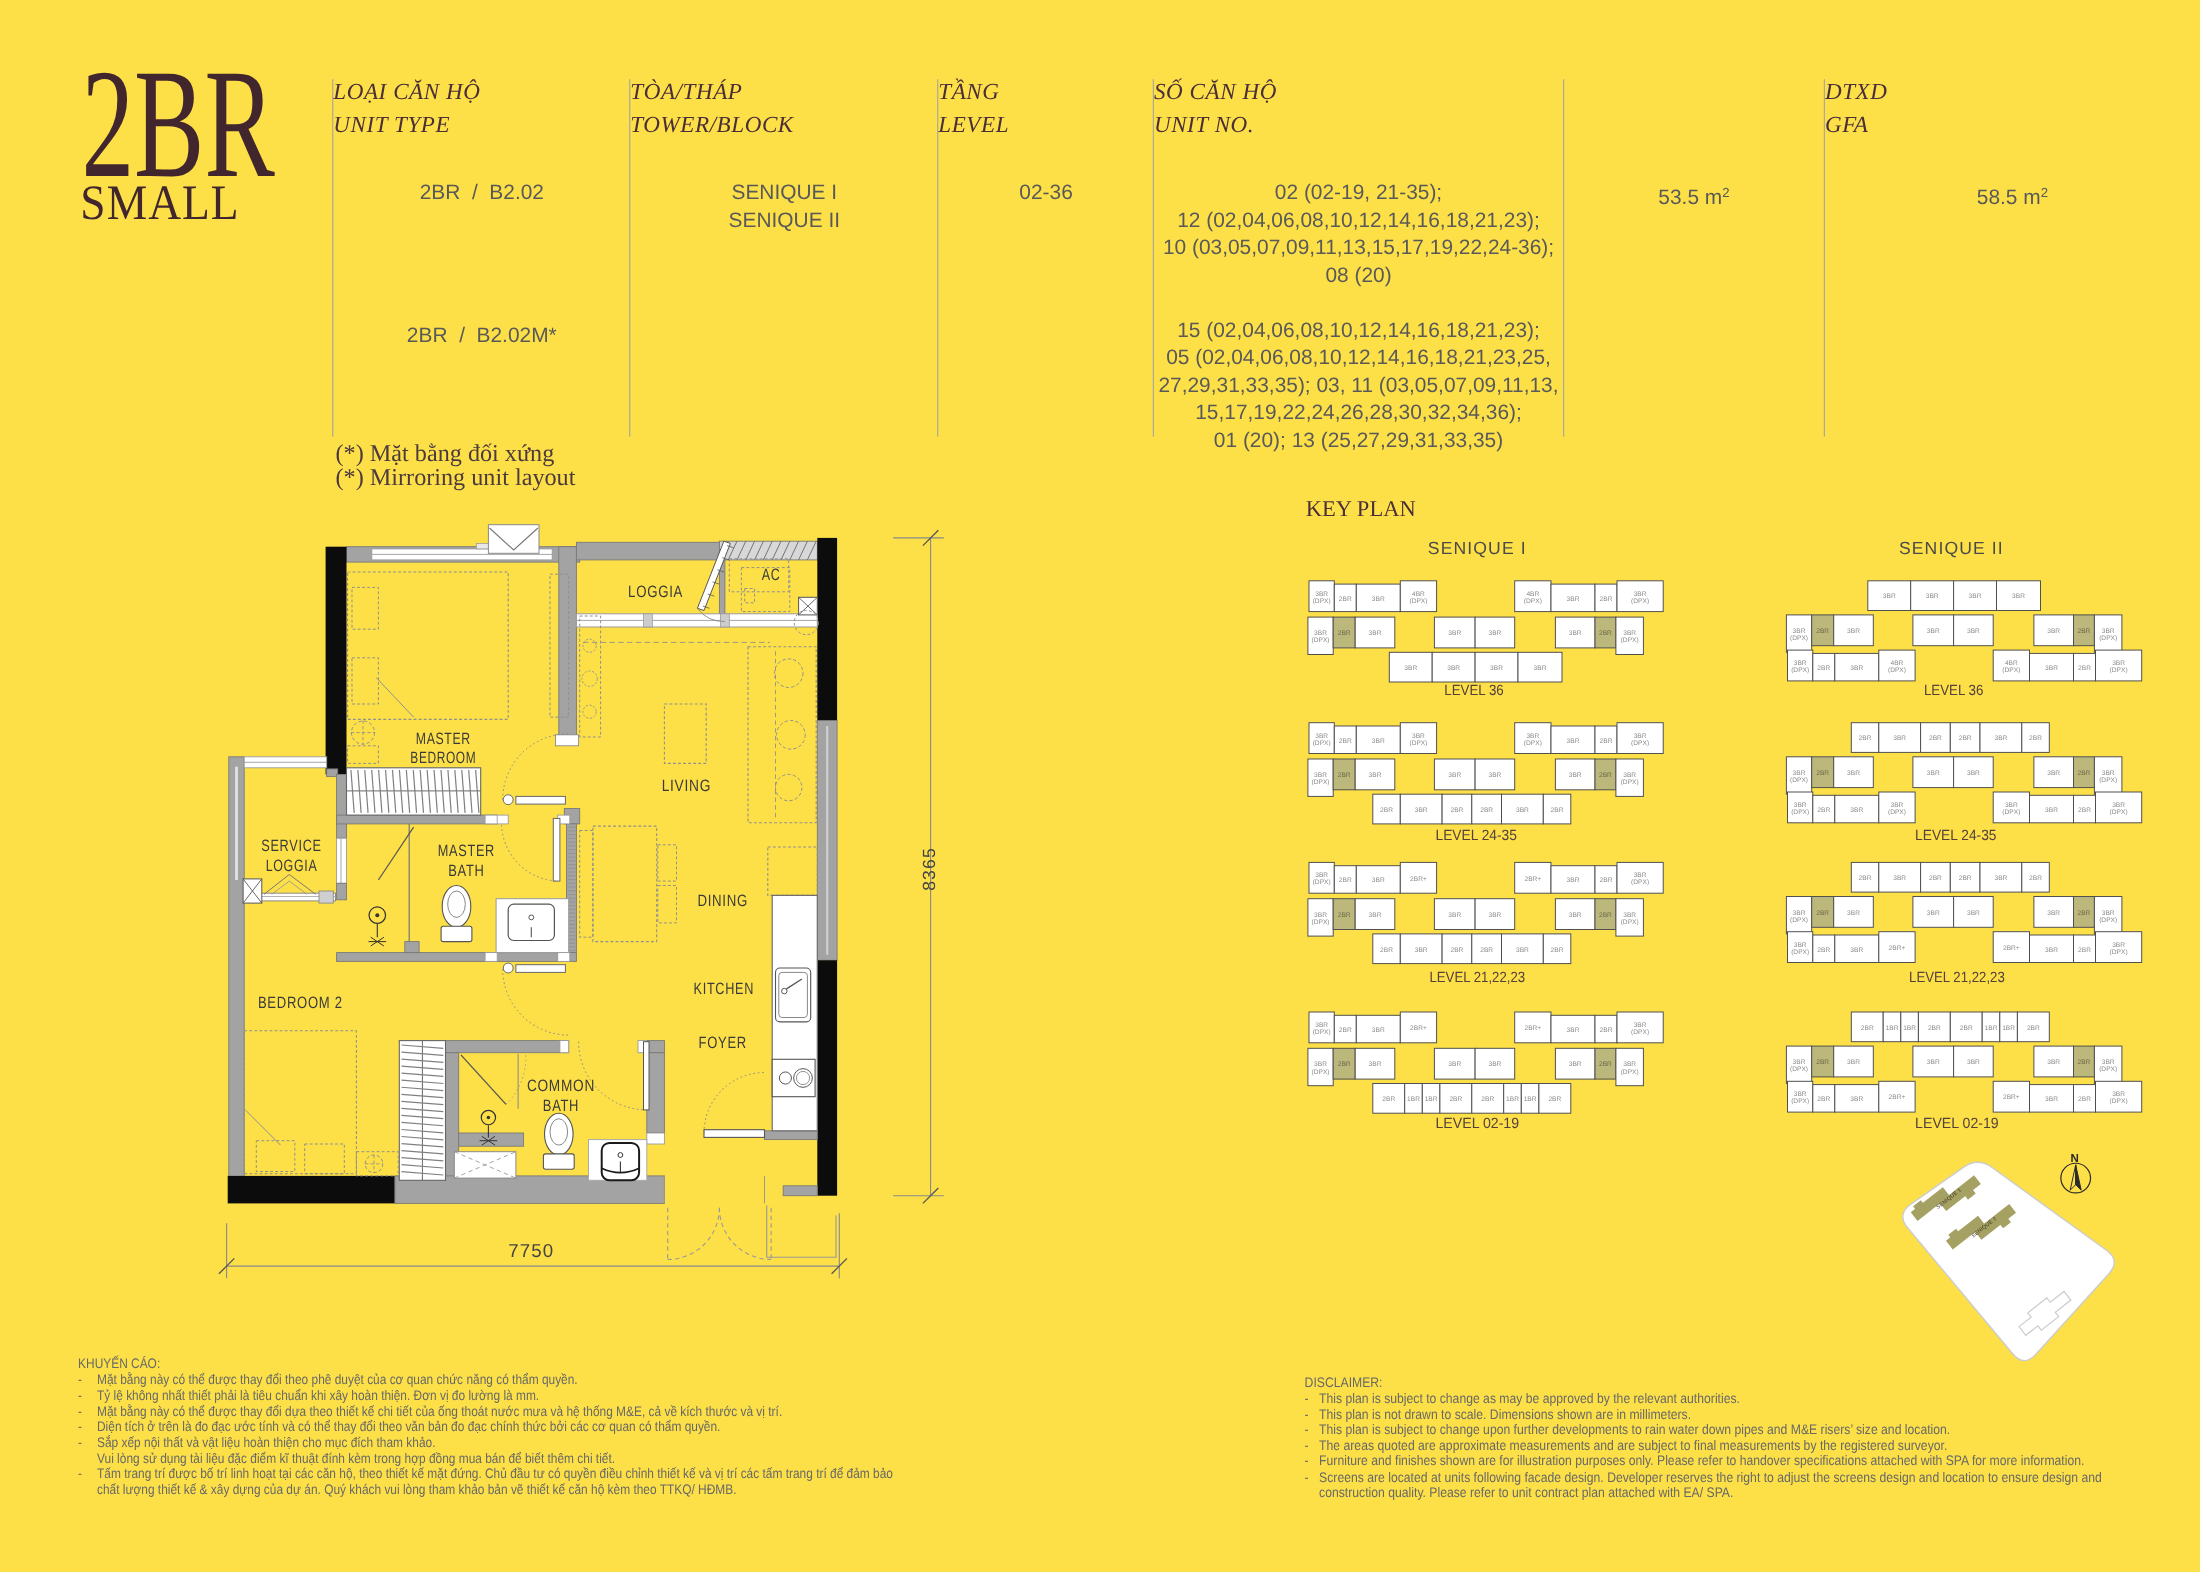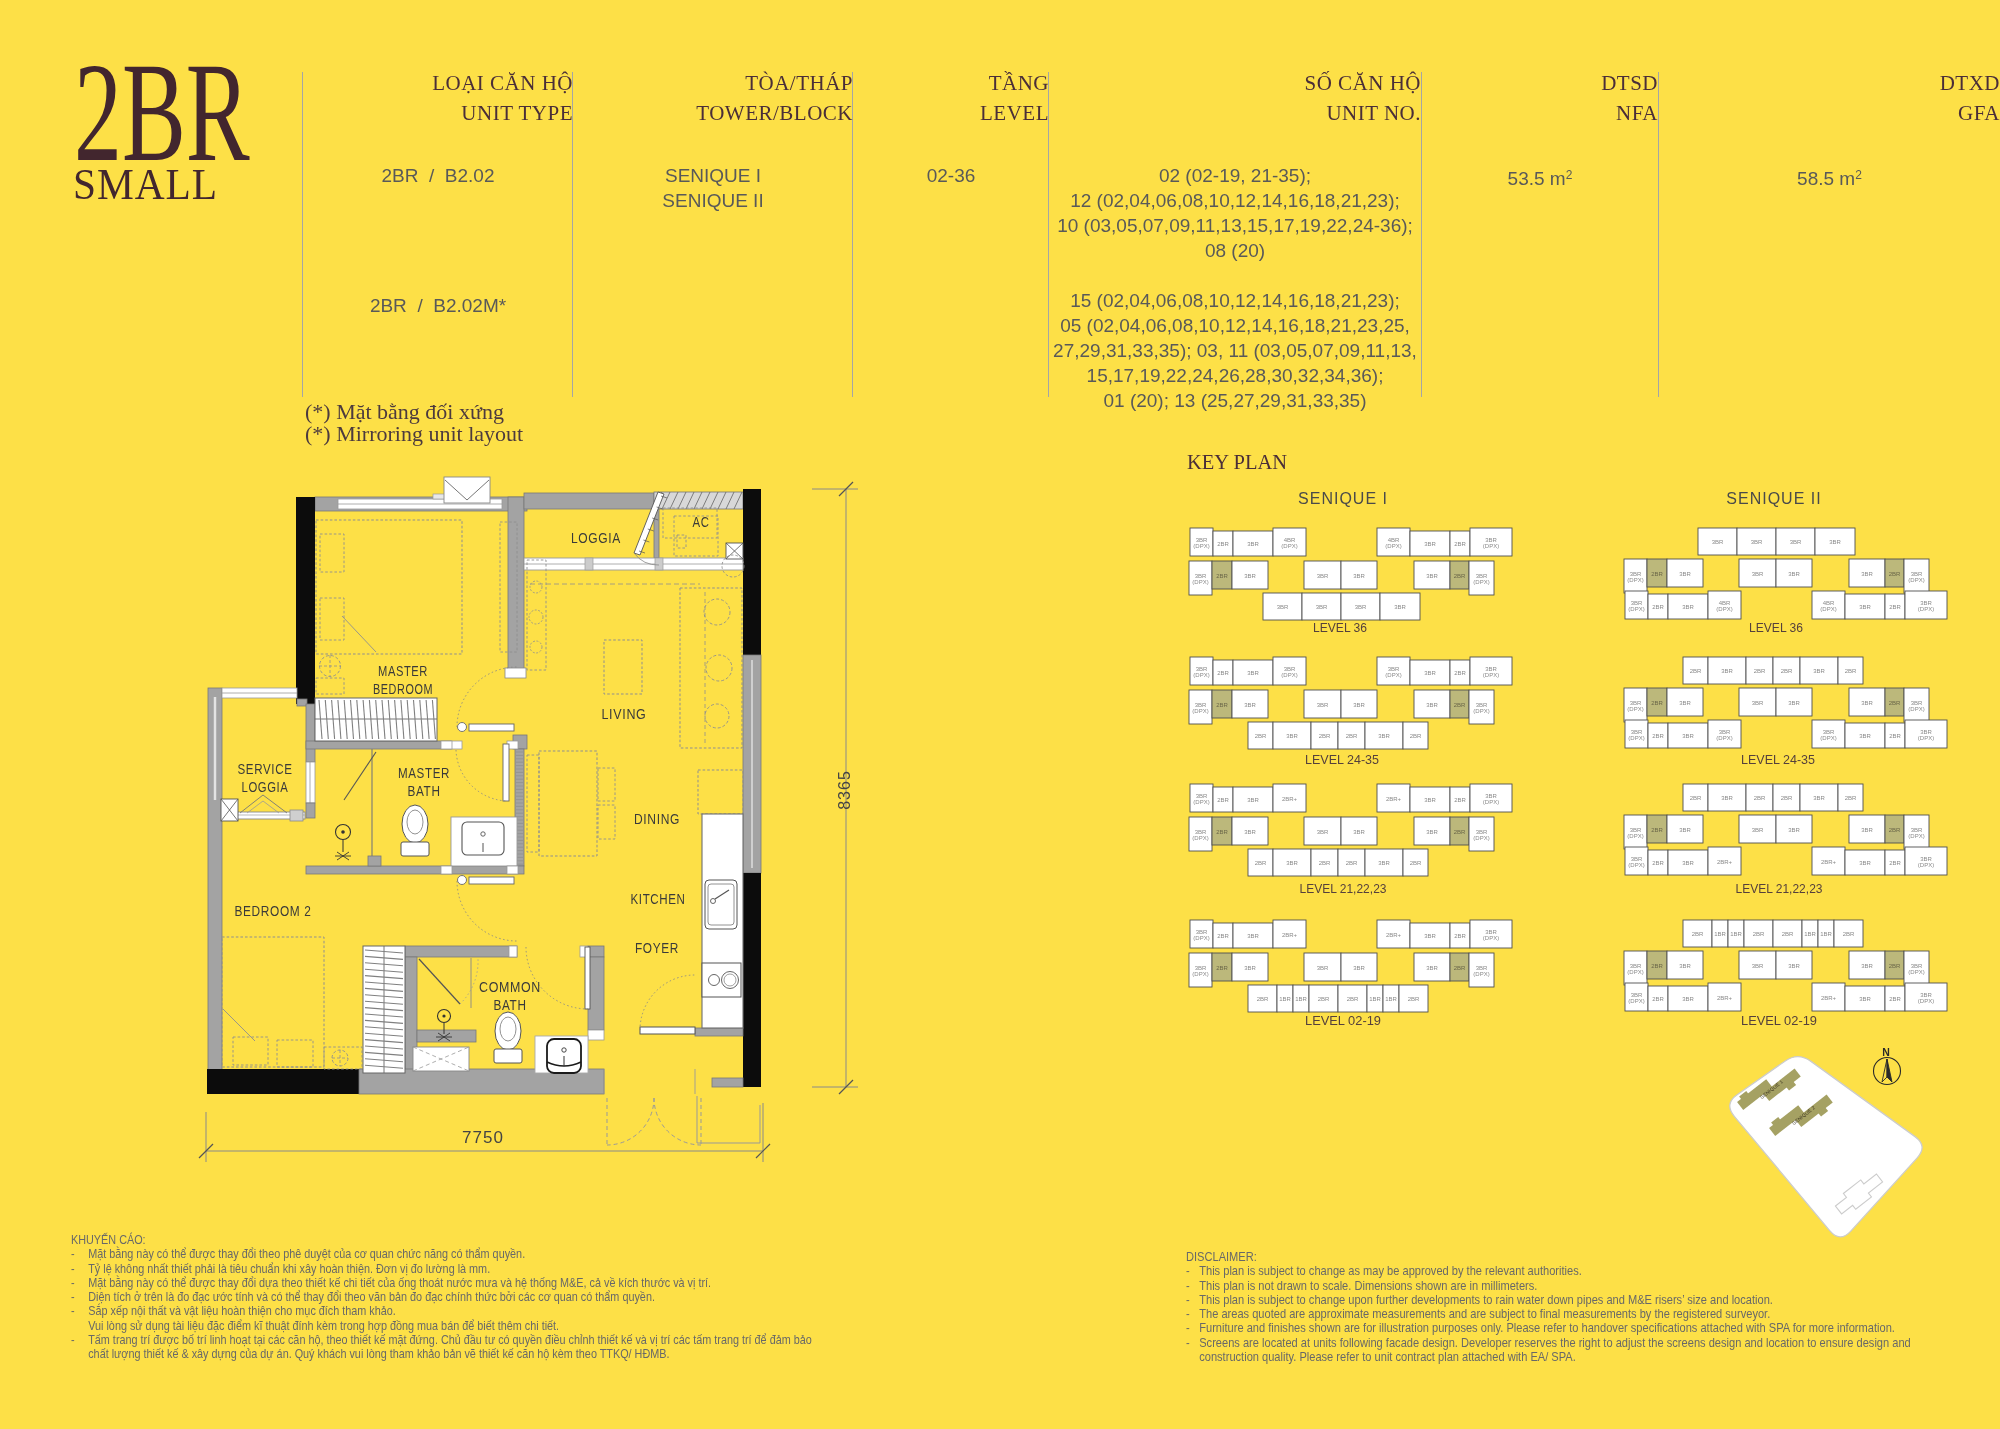--- a/index.html
+++ b/index.html
@@ -1,20 +1,20 @@
 <!DOCTYPE html>
 <html><head>
 <meta charset="utf-8">
 <style>
 html,body{margin:0;padding:0;background:#fff;}
 #page{position:relative;width:2000px;height:1429px;background:#fde047;overflow:hidden;
   font-family:"Liberation Sans",sans-serif;}
 .serif{font-family:"Liberation Serif",serif;}
 .hdr{position:absolute;font-family:"Liberation Serif",serif;color:#4a2e38;font-size:21px;
-  line-height:30px;text-align:right;letter-spacing:.5px;}
+  line-height:30px;text-align:left;letter-spacing:.5px;font-style:italic;}
 .val{position:absolute;color:#595959;font-size:19px;line-height:25px;text-align:center;}
 .vline{position:absolute;width:1.4px;background:#a5a5a5;top:72px;height:325px;}
 .bnote{position:absolute;color:#686868;font-size:12.6px;line-height:14.25px;transform-origin:0 0;white-space:nowrap;}
 .vn{transform:scaleX(0.86);}
 .en{transform:scaleX(0.88);}
 .vn .bl{padding-left:20px;}
 .en .bl{padding-left:15px;}
 .bnote .t{margin:0;}
 .bl{position:relative;}
 .bl > .d{position:absolute;left:0;top:0;}
@@ -43,21 +43,20 @@
 <div class="vline" style="left:1658px;"></div>
 
 <div class="hdr" style="left:303px;top:68px;width:270px;">LOẠI CĂN HỘ<br>UNIT TYPE</div>
 
 <div class="hdr" style="left:573px;top:68px;width:280px;">TÒA/THÁP<br>TOWER/BLOCK</div>
 
 <div class="hdr" style="left:853px;top:68px;width:196px;">TẦNG<br>LEVEL</div>
 
 <div class="hdr" style="left:1049px;top:68px;width:372px;">SỐ CĂN HỘ<br>UNIT NO.</div>
 
-<div class="hdr" style="left:1422px;top:68px;width:236px;">DTSD<br>NFA</div>
 
 <div class="hdr" style="left:1659px;top:68px;width:341px;">DTXD<br>GFA</div>
 
 <div class="val" style="left:303px;top:163px;width:270px;">2BR&nbsp;&nbsp;/&nbsp;&nbsp;B2.02</div>
 <div class="val" style="left:303px;top:293px;width:270px;">2BR&nbsp;&nbsp;/&nbsp;&nbsp;B2.02M*</div>
 
 <div class="val" style="left:573px;top:163px;width:280px;">SENIQUE I<br>SENIQUE II</div>
 
 <div class="val" style="left:853px;top:163px;width:196px;">02-36</div>
 

